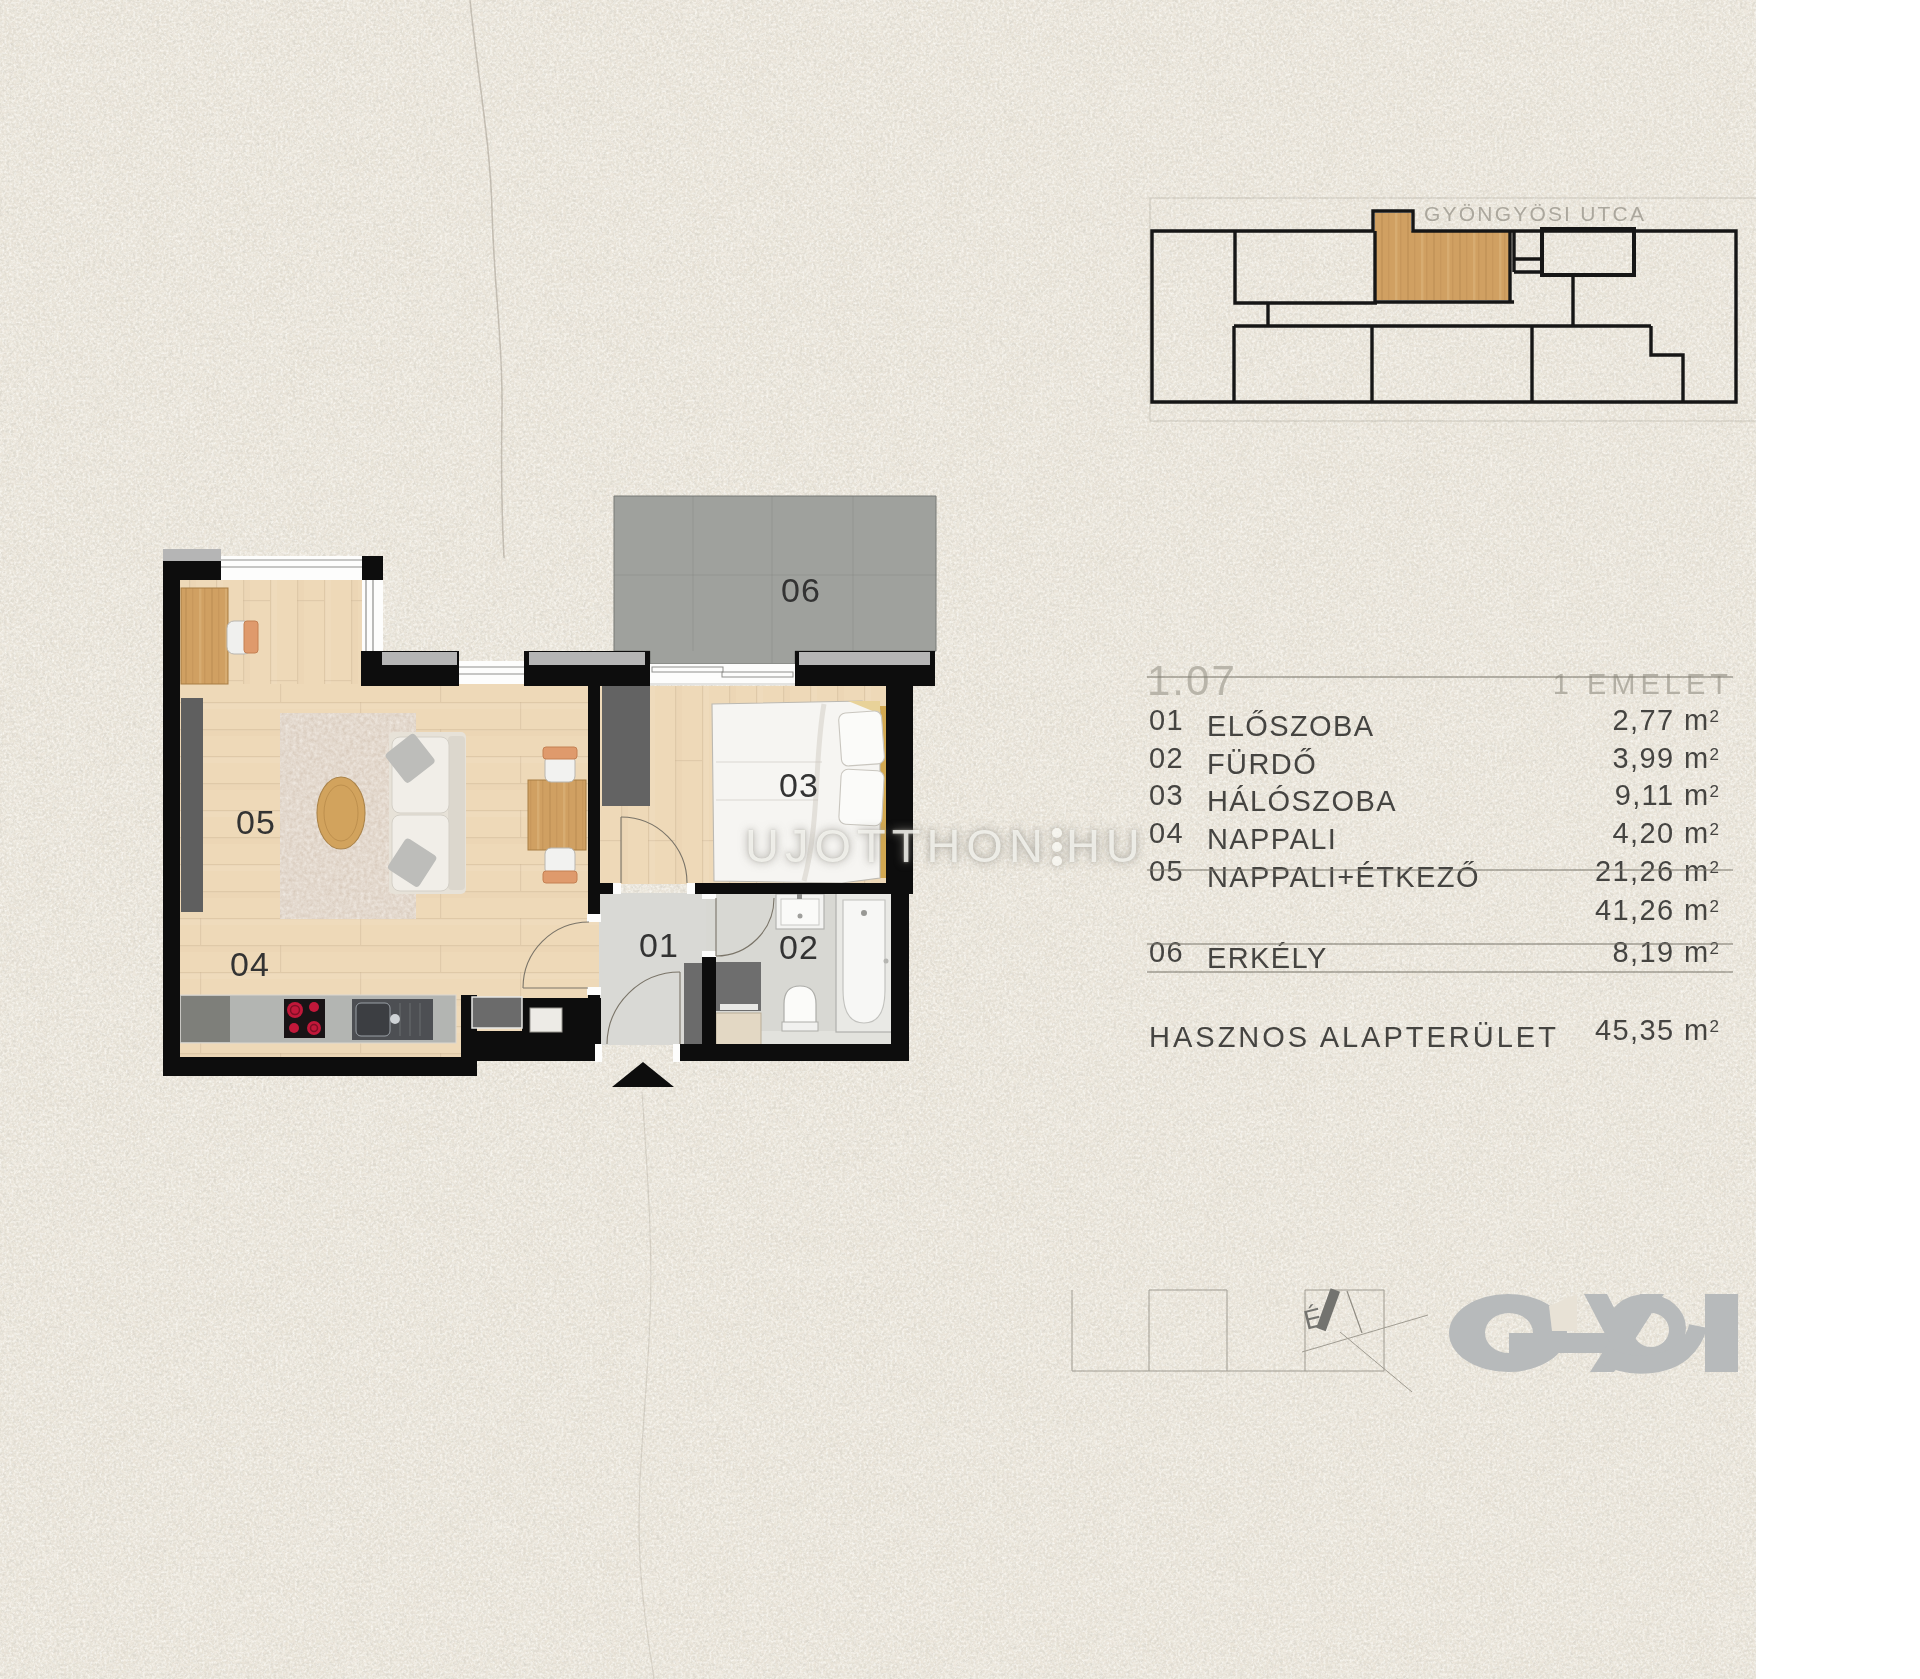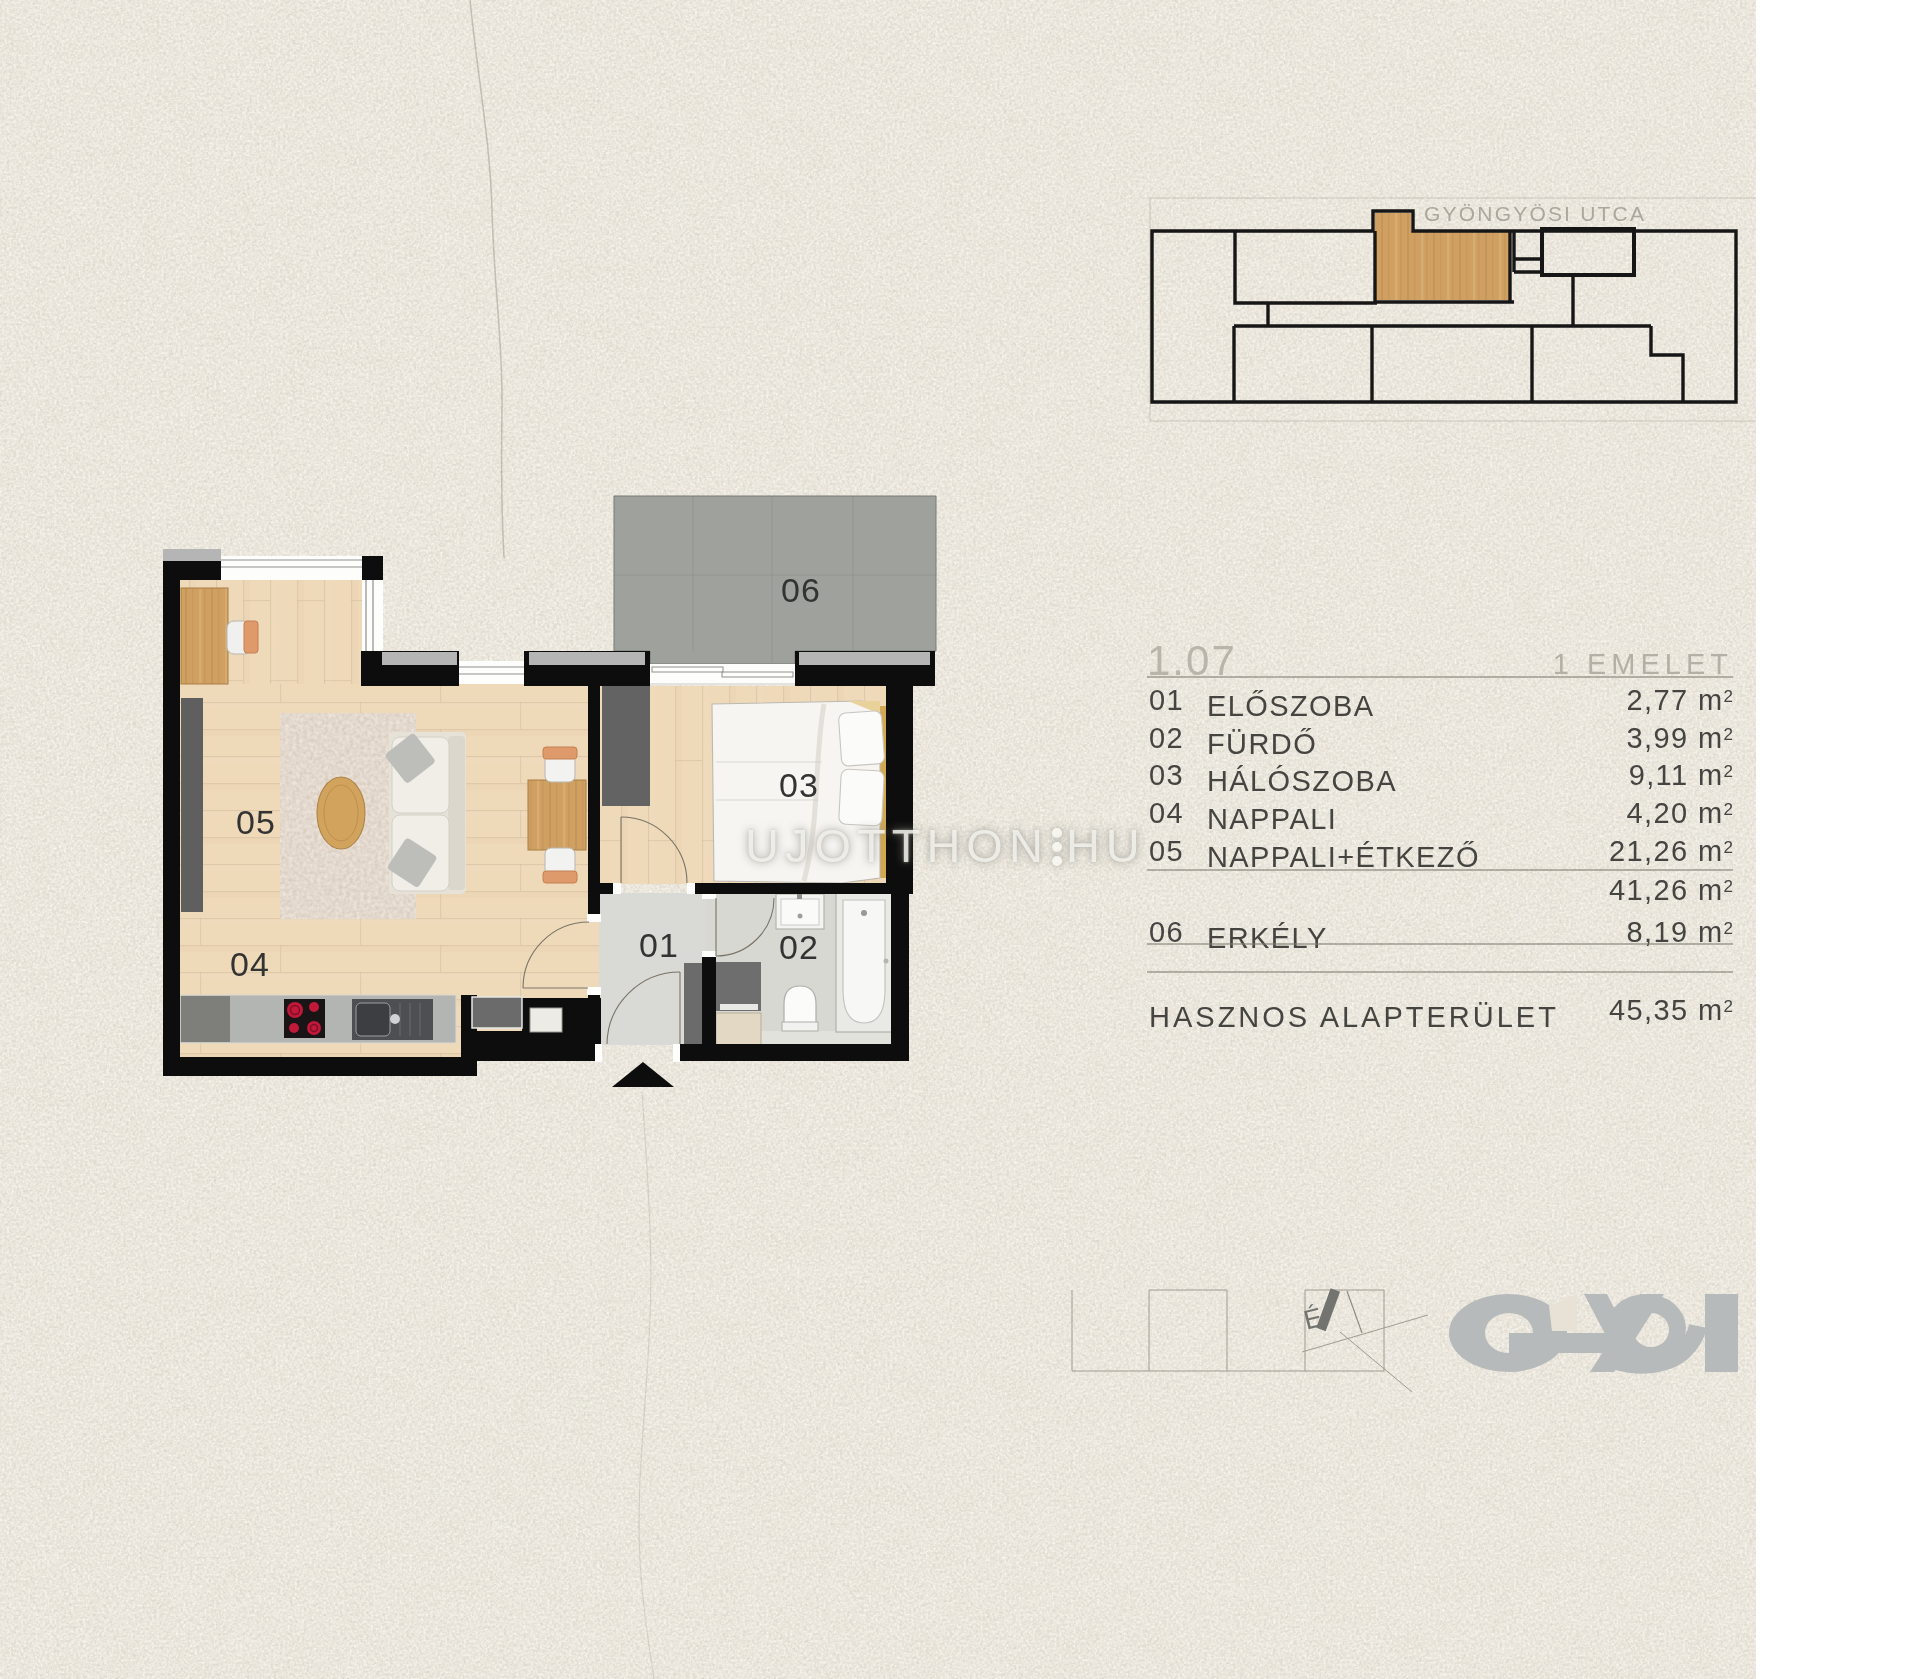--- a/index.html
+++ b/index.html
@@ -1,24 +1,24 @@
 <!DOCTYPE html>
 <html><head>
 <meta charset="utf-8">
 <style>
   html,body{margin:0;padding:0;}
   #page{position:relative;width:1756px;height:1679px;background:#e8e2d6;overflow:hidden;
         font-family:"Liberation Sans", sans-serif;}
   #plansvg{position:absolute;left:0;top:0;}
   .lbl{position:absolute;color:#333;font-size:34px;letter-spacing:1px;transform:translate(-50%,-50%);}
   #specs{position:absolute;left:1147px;top:0;width:586px;color:#454441;}
-  .srow{position:absolute;left:0;width:586px;font-size:29px;letter-spacing:1.4px;white-space:nowrap;}
+  .srow{position:absolute;left:0;width:586px;font-size:29px;letter-spacing:1.4px;white-space:nowrap;margin-top:20px;}
   .snum{position:absolute;left:2px;top:0;}
   .sname{position:absolute;left:60px;top:6px;}
-  .sval{position:absolute;right:0;top:0;}
+  .sval{position:absolute;right:14px;top:0;}
   .sup{font-size:17px;vertical-align:8px;letter-spacing:0;}
   .rule{position:absolute;left:1147px;width:586px;height:2px;background:rgba(130,125,115,.55);}
   #wm{position:absolute;left:745px;top:818px;font-size:47px;letter-spacing:6px;
       color:rgba(249,248,244,.78);text-shadow:0 0 10px rgba(140,138,130,.8),0 0 3px rgba(190,188,180,.6);
       white-space:nowrap;}
   .dotcol{display:inline-block;width:13px;height:38px;position:relative;margin:0 2px;}
   .dotcol i{position:absolute;left:1px;width:10px;height:10px;border-radius:50%;
       background:rgba(249,248,244,.78);box-shadow:0 0 7px rgba(140,138,130,.8);}
 </style>
 </head>

